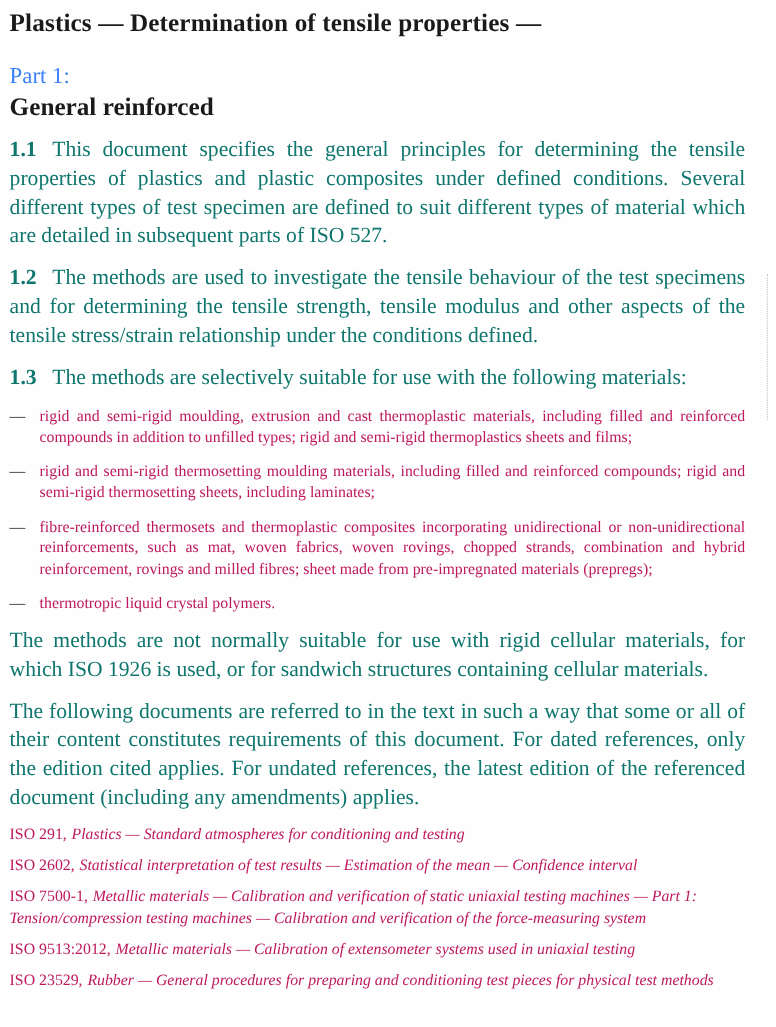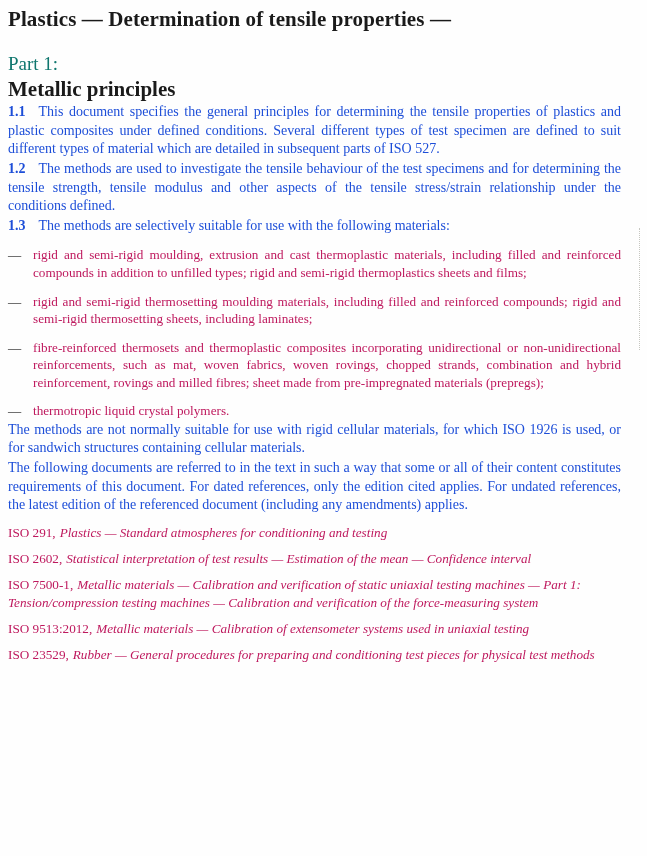--- a/index.html
+++ b/index.html
@@ -22,21 +22,21 @@
     font-size: 21px;
     font-weight: bold;
     line-height: 1.2;
     letter-spacing: 0.1px;
     color: #1a1a1a;
     margin: 0;
   }
   .part-line {
     font-size: 19px;
     font-weight: normal;
-    color: #0f766e;
+    color: #3b82f6;
     margin: 21px 0 0 0;
     line-height: 1.2;
   }
   .doc-subtitle {
     font-size: 21px;
     font-weight: bold;
     color: #1a1a1a;
     margin: 1px 0 0 0;
     line-height: 1.2;
   }
@@ -45,25 +45,25 @@
     font-weight: bold;
     color: #1a1a1a;
     margin: 25px 0 0 0;
     line-height: 1.25;
   }
   .sec-heading .sec-num {
     display: inline-block;
     min-width: 24px;
   }
   .body-p {
-    font-size: 14px;
+    font-size: 18px;
     line-height: 1.33;
     text-align: justify;
-    margin: 1px 0 0 0;
-    color: #1d4ed8;
+    margin: 11px 0 0 0;
+    color: #0f766e;
   }
   .body-p .p-num {
     font-weight: bold;
     margin-right: 13px;
   }
   .bullet {
     display: flex;
     margin: 11px 0 0 0;
   }
   .bullet .dash {
@@ -103,21 +103,21 @@
     border-left: 1px dotted #c6c6c0;
   }
 </style>
 </head>
 <body>
 
 <div class="page">
 
   <h1 class="doc-title">Plastics — Determination of tensile properties —</h1>
   <p class="part-line">Part 1:</p>
-  <h2 class="doc-subtitle">Metallic principles</h2>
+  <h2 class="doc-subtitle">General reinforced</h2>
 
 
   <p class="body-p"><span class="p-num">1.1</span><span>This document specifies the general principles for determining the tensile properties of plastics and plastic composites under defined conditions. Several different types of test specimen are defined to suit different types of material which are detailed in subsequent parts of ISO 527.</span></p>
 
   <p class="body-p"><span class="p-num">1.2</span><span>The methods are used to investigate the tensile behaviour of the test specimens and for determining the tensile strength, tensile modulus and other aspects of the tensile stress/strain relationship under the conditions defined.</span></p>
 
   <p class="body-p"><span class="p-num">1.3</span><span>The methods are selectively suitable for use with the following materials:</span></p>
 
   <div class="bullet">
     <span class="dash">—</span>

